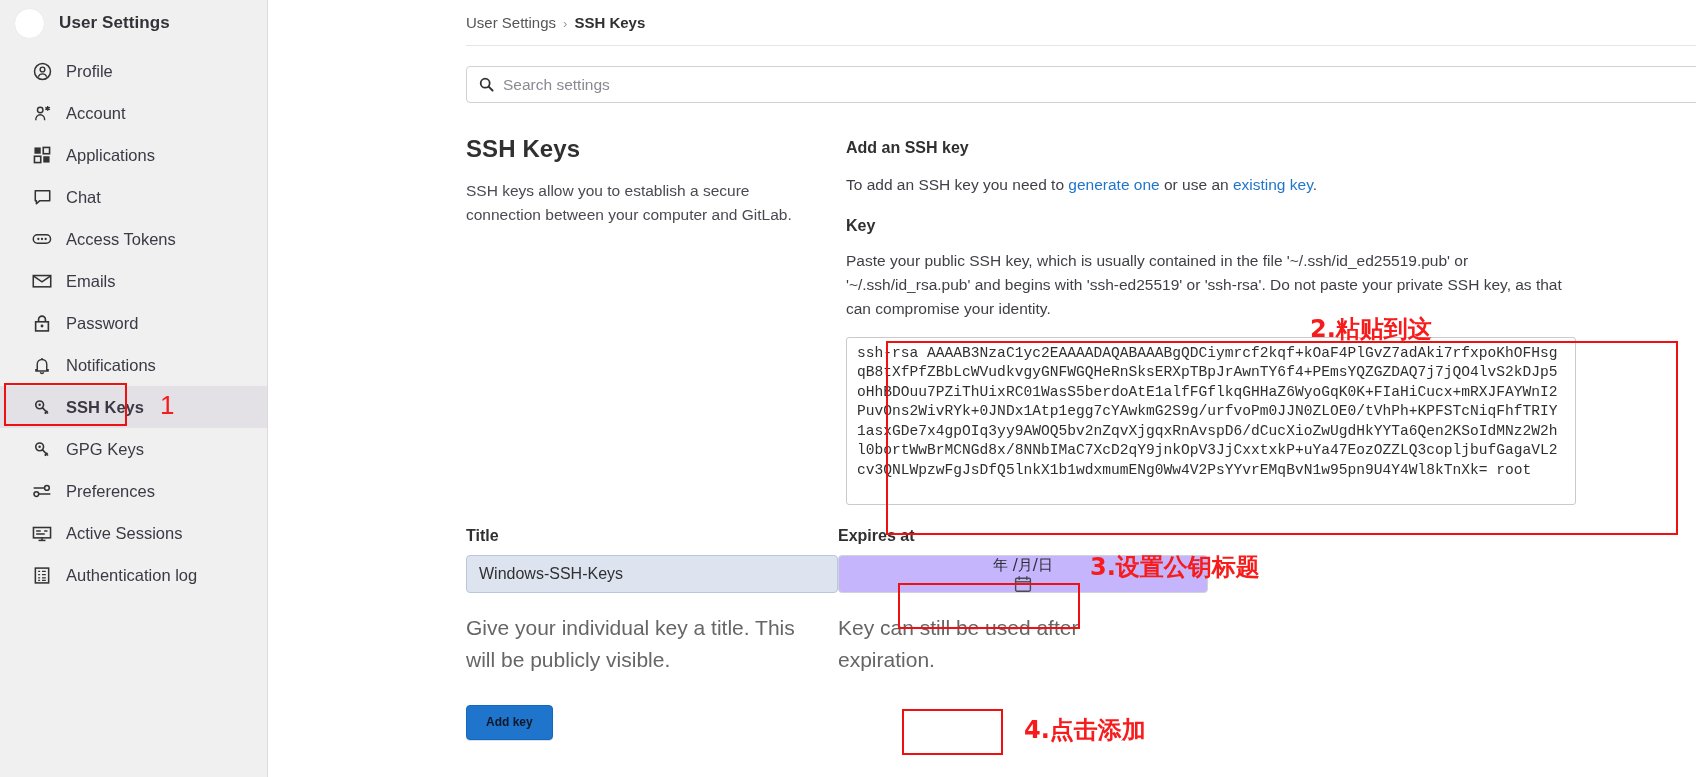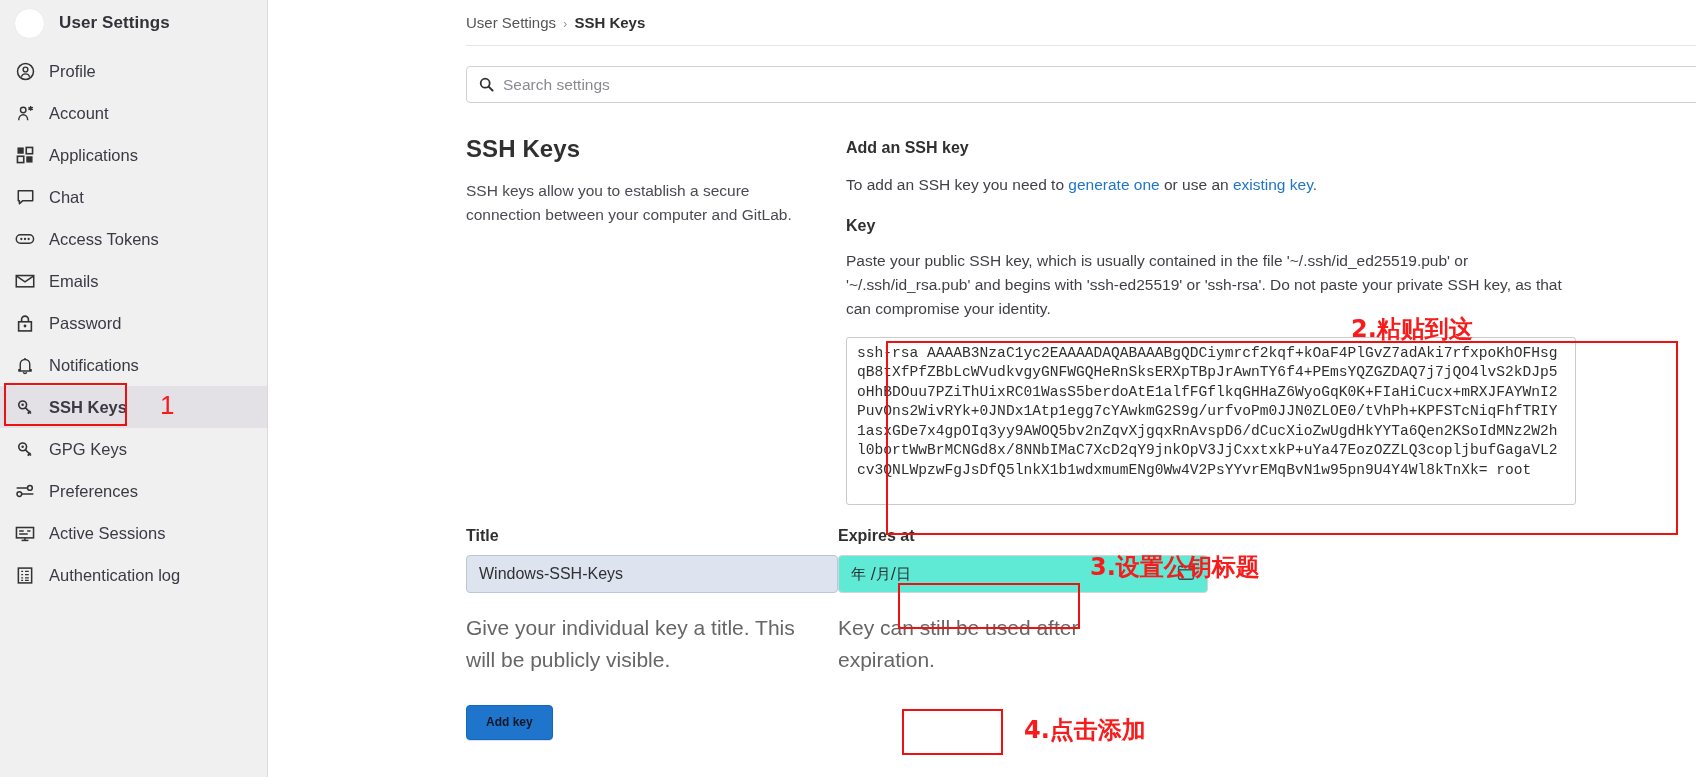--- a/index.html
+++ b/index.html
@@ -32,21 +32,21 @@
     background: #ffffff; border: 1px solid #ececec;
     flex: 0 0 31px;
   }
   .sb-title {
     font-size: 17px; font-weight: bold; color: #333238;
     letter-spacing: .1px;
   }
   .sb-list { margin-top: 4px; }
   .sb-item {
     display: flex; align-items: center;
-    height: 42px; padding: 0 14px; gap: 13px;
+    height: 42px; padding: 0 31px; gap: 13px;
     color: #3a3a45; font-size: 16.5px;
     cursor: pointer; position: relative;
   }
   .sb-item .ic {
     width: 22px; height: 22px; flex: 0 0 22px;
     display: flex; align-items: center; justify-content: center;
   }
   .sb-item svg { display: block; }
   .sb-item.active { background: #e3e1e6; }
   .sb-item.active .sb-label { font-weight: 600; }
@@ -156,23 +156,23 @@
   .finput {
     width: 100%; height: 38px;
     border: 1px solid #b9c7dd; border-radius: 4px;
     padding: 0 12px;
     font-size: 16px; font-family: "Liberation Sans", sans-serif;
     color: #303030;
     background: #dde4f0;
     outline: none;
   }
   .finput.date {
-    background: #5eead4; border: 1px solid #d2d2d7;
+    background: #c4b5fd; border: 1px solid #d2d2d7;
     display: flex; align-items: center; justify-content: space-between;
-    color: #303030; font-size: 16px;
+    color: #303030; font-size: 16px; flex-direction: column;
   }
   .date-ph { color: #2c2c33; font-family: "DejaVu Sans", sans-serif; font-size: 15px; }
   .fhelp { font-size: 21px; color: #666; margin-top: 19px; line-height: 1.5; max-width: 330px; }
 
   .btn-row { padding: 0 0 0 198px; margin-top: 30px; position: relative; }
   .add-key-btn {
     display: inline-block;
     background: #1f75cb; color: #0f172a;
     border: 1px solid #1068bf; border-radius: 4px;
     font-size: 12px; font-weight: bold;
@@ -408,21 +408,21 @@
         <div class="fhelp">Key can still be used after expiration.</div>
       </div>
     </div>
 
     <div class="btn-row">
       <button class="add-key-btn">Add key</button>
     </div>
 
   </section>
 
-  <div class="ann-cn" style="left:1351px; top:313px;text-align:right;">2.粘贴到这</div>
+  <div class="ann-cn" style="left:1310px; top:313px;text-align:right;">2.粘贴到这</div>
   <div class="ann-box" style="left:886px; top:341px; width:792px; height:194px;"></div>
 
   <div class="ann-cn" style="left:1090px; top:551px;">3.设置公钥标题</div>
   <div class="ann-box" style="left:898px; top:583px; width:182px; height:46px;"></div>
 
   <div class="ann-cn" style="left:1024px; top:714px;">4.点击添加</div>
   <div class="ann-box" style="left:902px; top:709px; width:101px; height:46px;"></div>
 
 </div>
 

